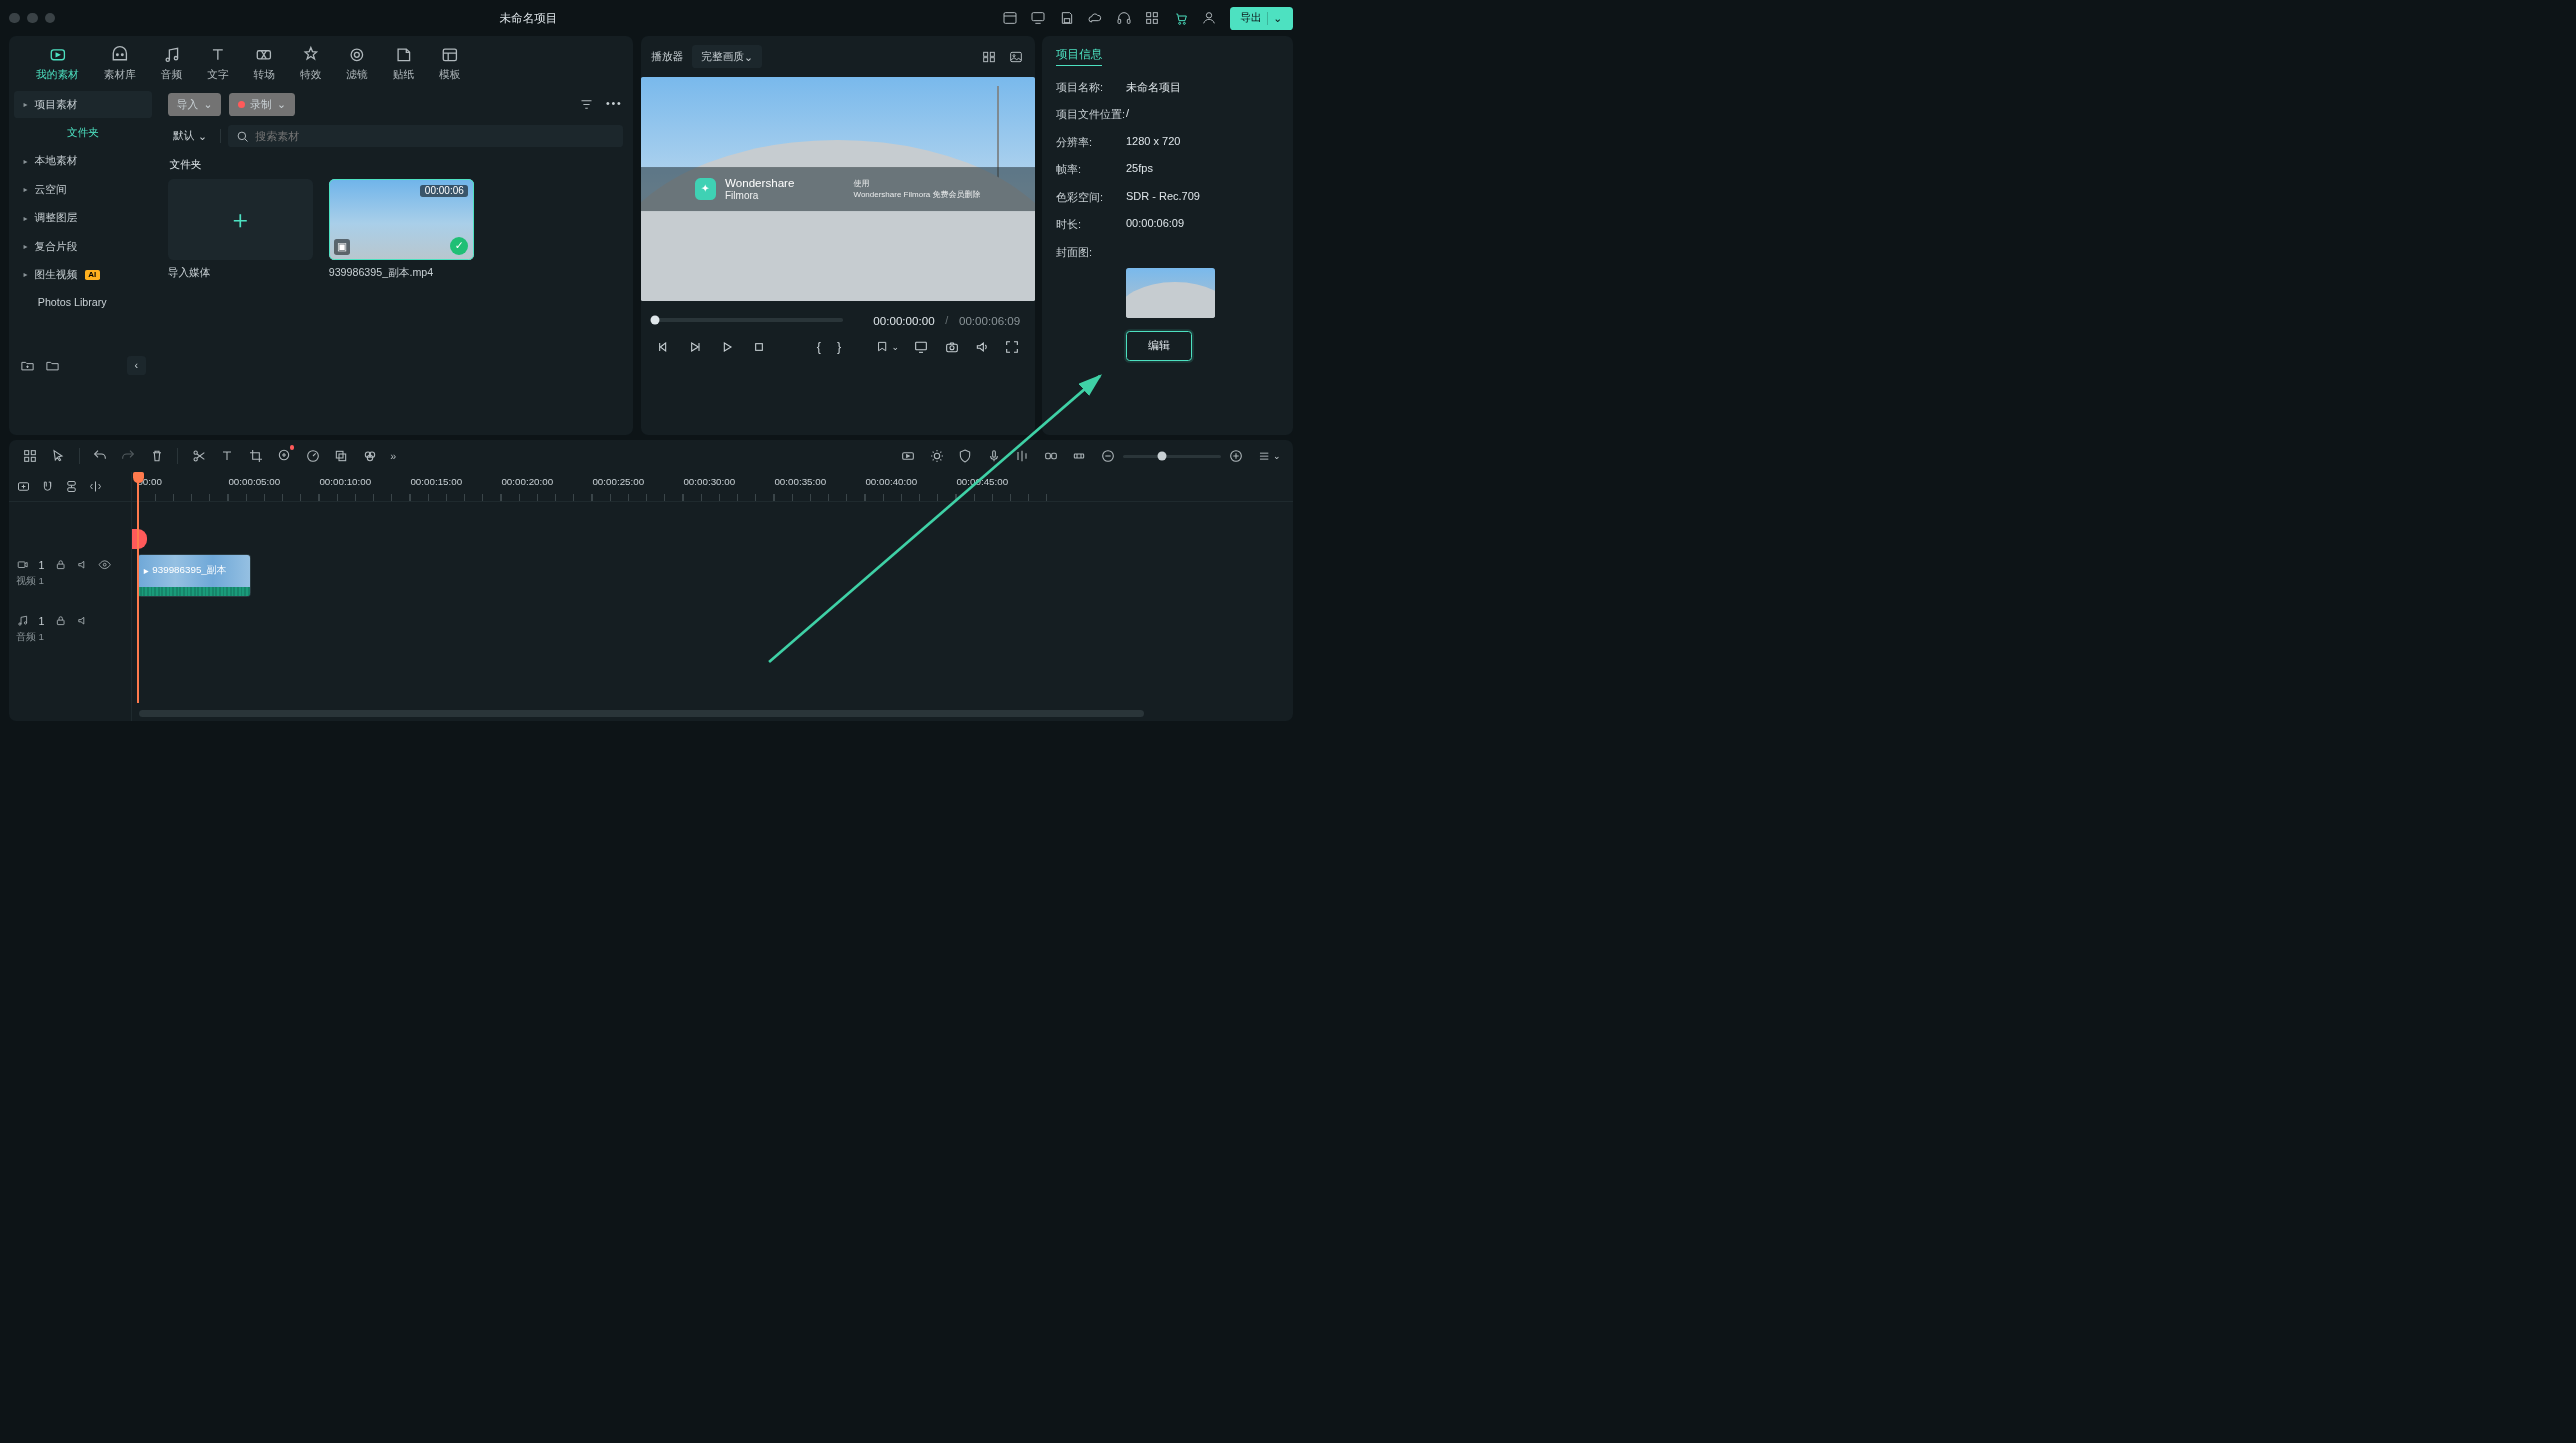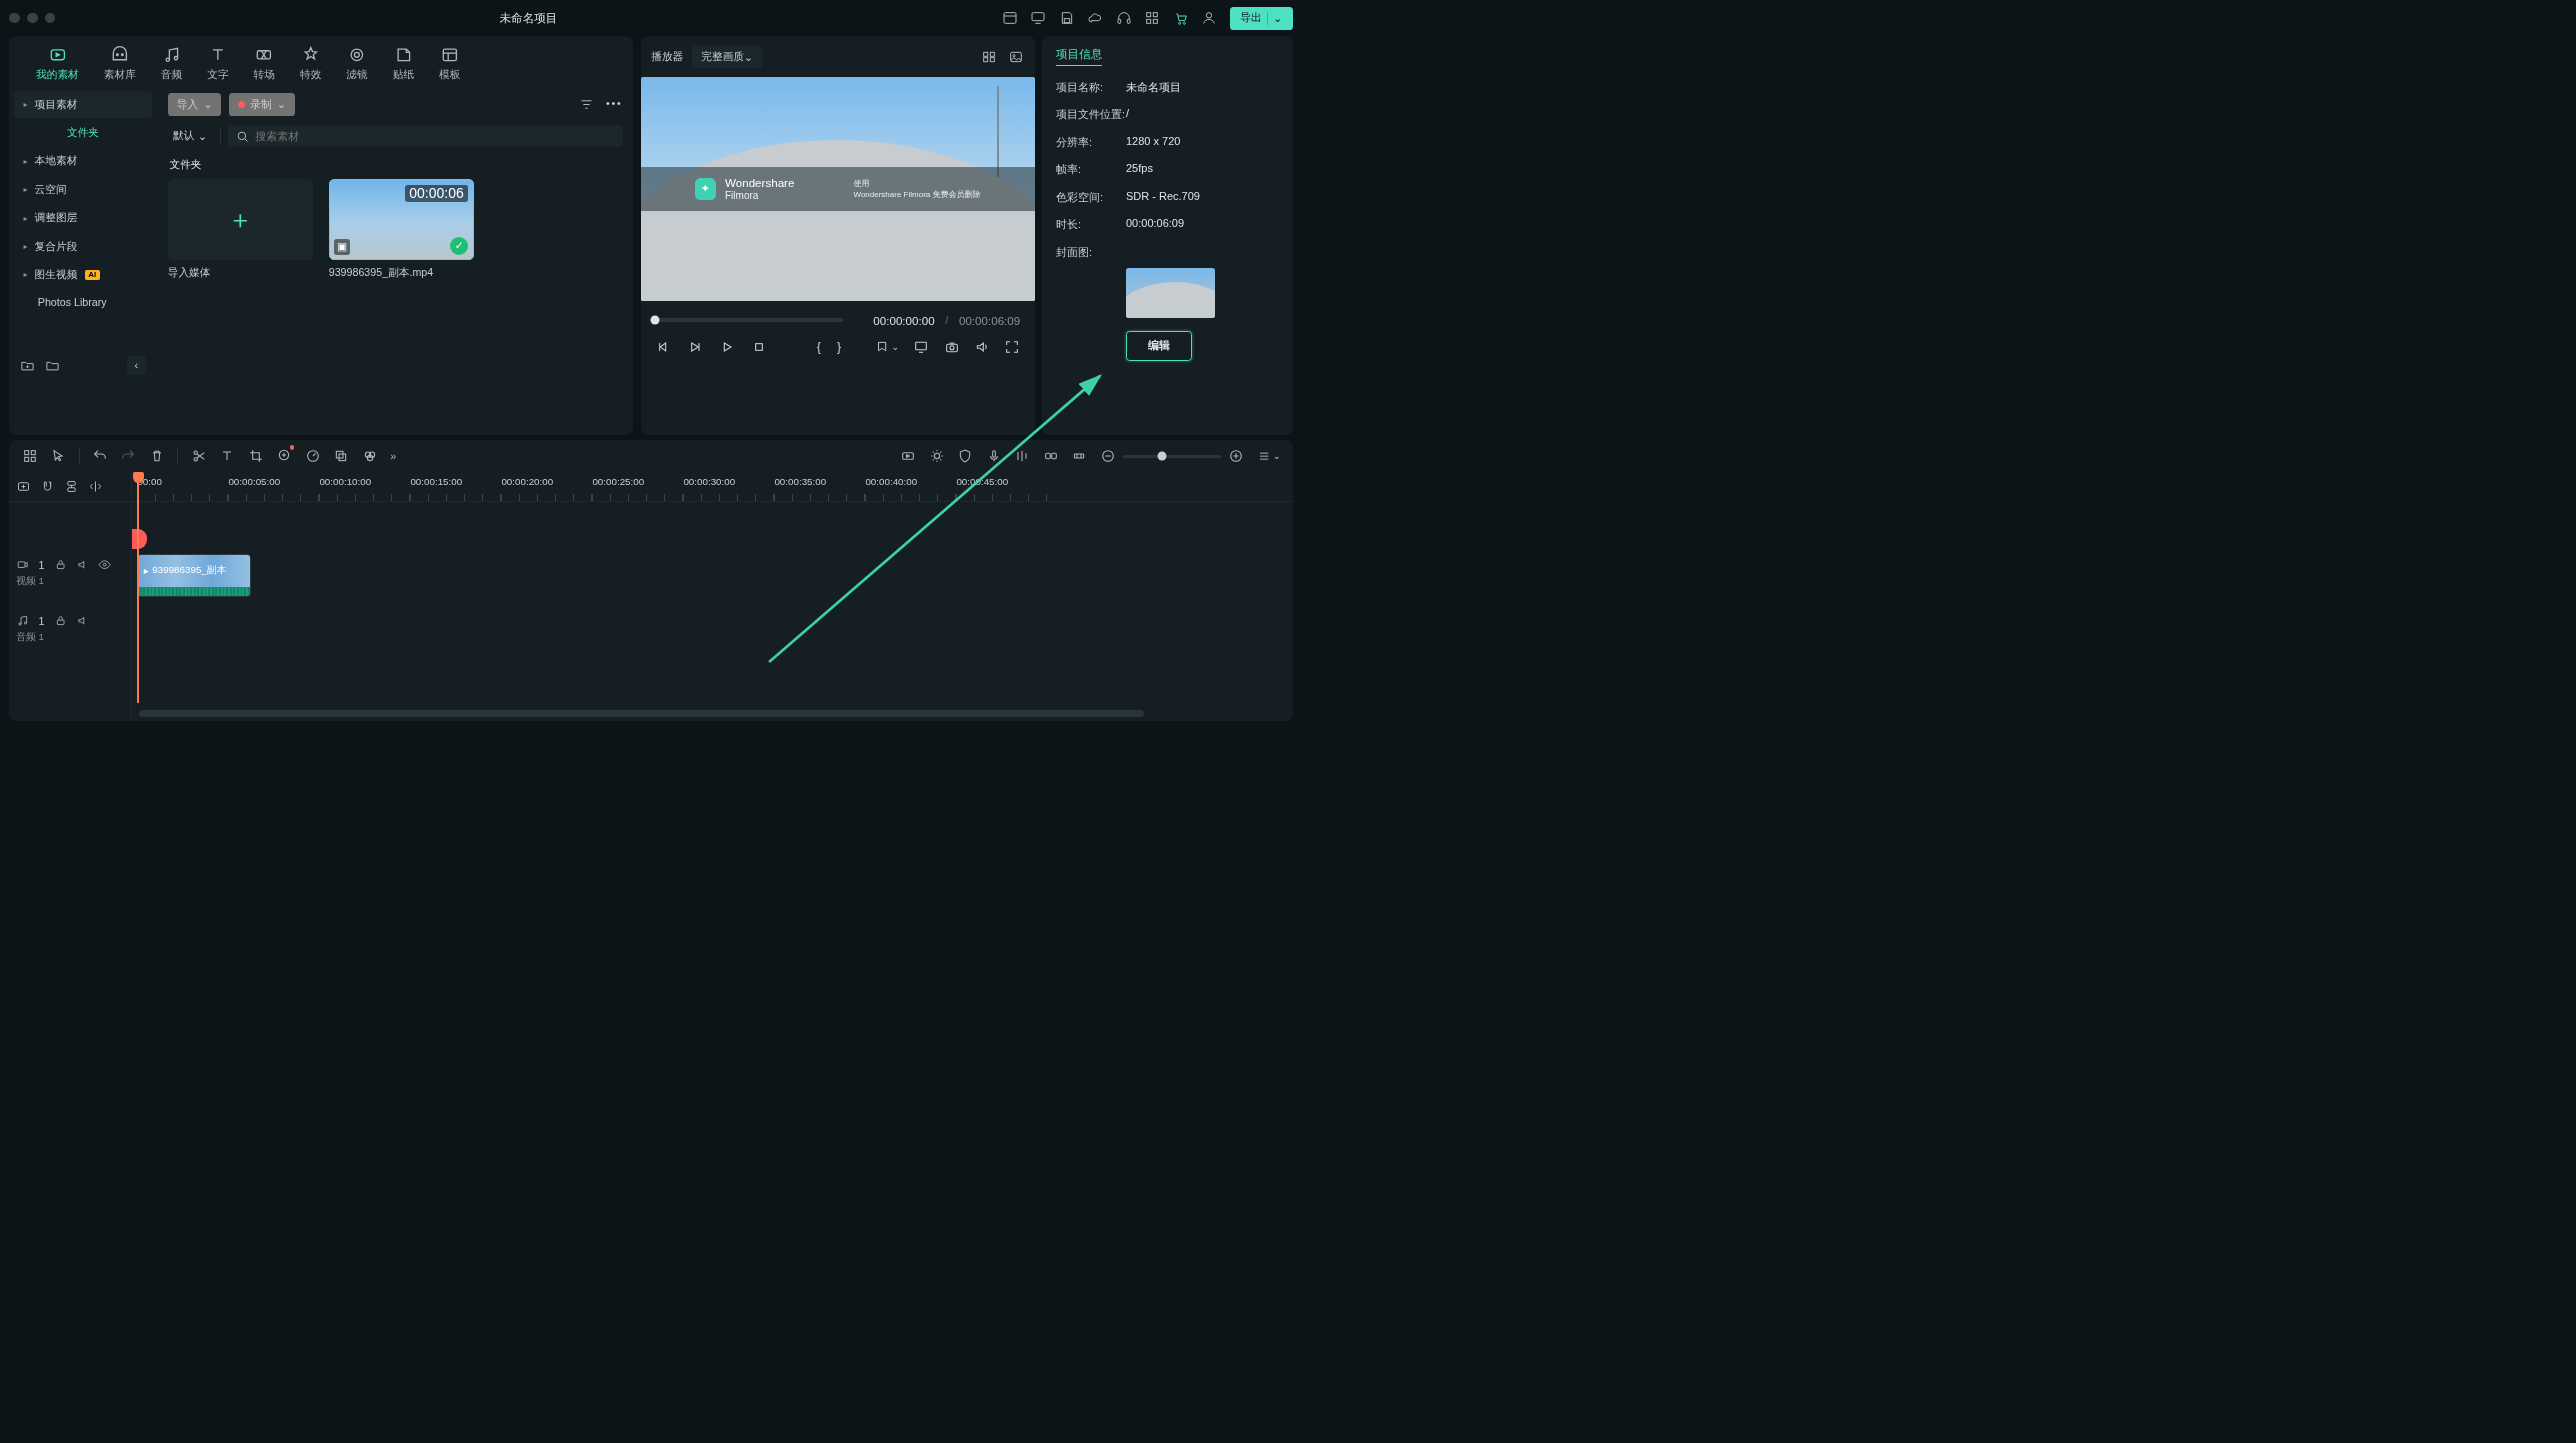--- a/index.html
+++ b/index.html
@@ -42,21 +42,21 @@
 .select-mini { background:transparent; padding:3.6px 5.4px; display:flex; align-items:center; gap:3.6px; cursor:pointer; }
 .search { flex:1; background:#1c272c; border-radius:3.6px; display:flex; align-items:center; padding:3.6px 7.2px; gap:5.4px; }
 .search input { background:transparent; border:0; outline:0; color:#c8d0d4; flex:1; font-size:11px; }
 .mm-hdr { margin:10.7px 1.8px 7.2px 1.8px; font-size:10.7px; color:#dfe6ea; }
 .thumbs { display:flex; gap:16px; flex-wrap:wrap; }
 .thumb { width:145px; }
 .thumb .box { width:145px; height:81px; background:#1c272c; border-radius:5.4px; display:flex; align-items:center; justify-content:center; position:relative; }
 .thumb .plus { color:#4de1c1; font-size:25px; font-weight:300; }
 .thumb.sel .box { outline:1.8px solid #4de1c1; outline-offset:-1.8px; }
 .thumb .box.vid { background:linear-gradient(180deg,#6fb4ea 0%,#a9cfe9 55%,#b9c6cd 100%); }
-.thumb .dur { position:absolute; top:5.4px; right:5.4px; background:rgba(0,0,0,.55); padding:0.9px 4.5px; border-radius:2.7px; font-size:14px; color:#fff; }
+.thumb .dur { position:absolute; top:5.4px; right:5.4px; background:rgba(0,0,0,.55); padding:0.9px 4.5px; border-radius:2.7px; font-size:10px; color:#fff; }
 .thumb .chk { position:absolute; bottom:5.4px; right:5.4px; width:18px; height:18px; border-radius:50%; background:#1fbf75; display:flex; align-items:center; justify-content:center; color:#fff; font-size:10.7px; }
 .thumb .flm { position:absolute; bottom:5.4px; left:5.4px; width:16px; height:16px; background:rgba(0,0,0,.5); border-radius:2.7px; display:flex; align-items:center; justify-content:center; color:#fff; }
 .thumb .cap { margin-top:5.4px; font-size:10.7px; color:#c8d0d4; white-space:nowrap; overflow:hidden; text-overflow:ellipsis; }
 
 .preview-panel { flex:1; background:#151e22; border-radius:7.2px; display:flex; flex-direction:column; }
 .pv-top { display:flex; align-items:center; gap:9px; padding:9px 10.7px; }
 .pv-top .sel { background:#1c272c; padding:4.5px 9px; border-radius:3.6px; display:flex; align-items:flex-end; gap:0; cursor:pointer; }
 .pv-top .right { margin-left:auto; display:flex; gap:10.7px; }
 .pv-top svg { width:16px; height:16px; stroke:#b0b8bc; fill:none; stroke-width:1.5; }
 .pv-video { margin:0 auto; width:394px; height:224px; background:linear-gradient(180deg,#79b9ec 0%,#b4d5ee 50%,#b8c3c9 100%); position:relative; border-radius:1.8px; overflow:hidden; }
@@ -79,21 +79,21 @@
 
 .info-panel { width:252px; background:#151e22; border-radius:7.2px; display:flex; flex-direction:column; }
 .info-tab { padding:10.7px 14.3px; }
 .info-tab span { color:#4de1c1; border-bottom:1.8px solid #4de1c1; padding-bottom:5.4px; font-size:11.6px; }
 .info-body { padding:7.2px 14.3px; display:flex; flex-direction:column; gap:12.5px; font-size:11px; }
 .info-row { display:flex; }
 .info-row .k { width:70px; color:#c8d0d4; }
 .info-row .v { color:#dfe6ea; }
 .cover-thumb { width:89px; height:50px; background:linear-gradient(180deg,#79b9ec,#b8c3c9); border-radius:2.7px; margin-left:70px; margin-top:-3.6px; position:relative; overflow:hidden; }
 .cover-thumb .d2 { position:absolute; bottom:-27px; left:-9px; width:116px; height:63px; border-radius:50%; background:#c6ccd0; }
-.edit-btn { margin-left:70px; width:66px; padding:6.3px 0; text-align:center; border:1.8px solid #4de1c1; border-radius:3.6px; color:#dfe6ea; cursor:pointer; box-shadow:0 0 0 1.8px rgba(77,225,193,.15);font-weight:bold; }
+.edit-btn { margin-left:70px; width:66px; padding:6.3px 0; text-align:center; border:1.8px solid #4de1c1; border-radius:3.6px; color:#dfe6ea; cursor:pointer; box-shadow:0 0 0 1.8px rgba(77,225,193,.15); }
 
 .timeline { margin:0 9px 9px 9px; background:#151e22; border-radius:7.2px; height:281px; position:relative; display:flex; flex-direction:column; }
 .tl-toolbar { display:flex; align-items:center; gap:12.5px; padding:7.2px 12.5px; }
 .tl-toolbar svg { width:16px; height:16px; stroke:#b0b8bc; fill:none; stroke-width:1.6; }
 .tl-toolbar .vd { width:0.9px; height:16px; background:#2a3539; }
 .tl-toolbar .dotred { position:relative; }
 .tl-toolbar .dotred::after { content:''; position:absolute; top:-1.8px; right:-1.8px; width:4.5px; height:4.5px; border-radius:50%; background:#ff5a5a; }
 .tl-toolbar .tgroup2 { margin-left:auto; display:flex; gap:12.5px; align-items:center; }
 .zoom { display:flex; align-items:center; gap:7.2px; }
 .zoom .ztrack { width:98px; height:2.7px; background:#2a3539; border-radius:1.8px; position:relative; }

